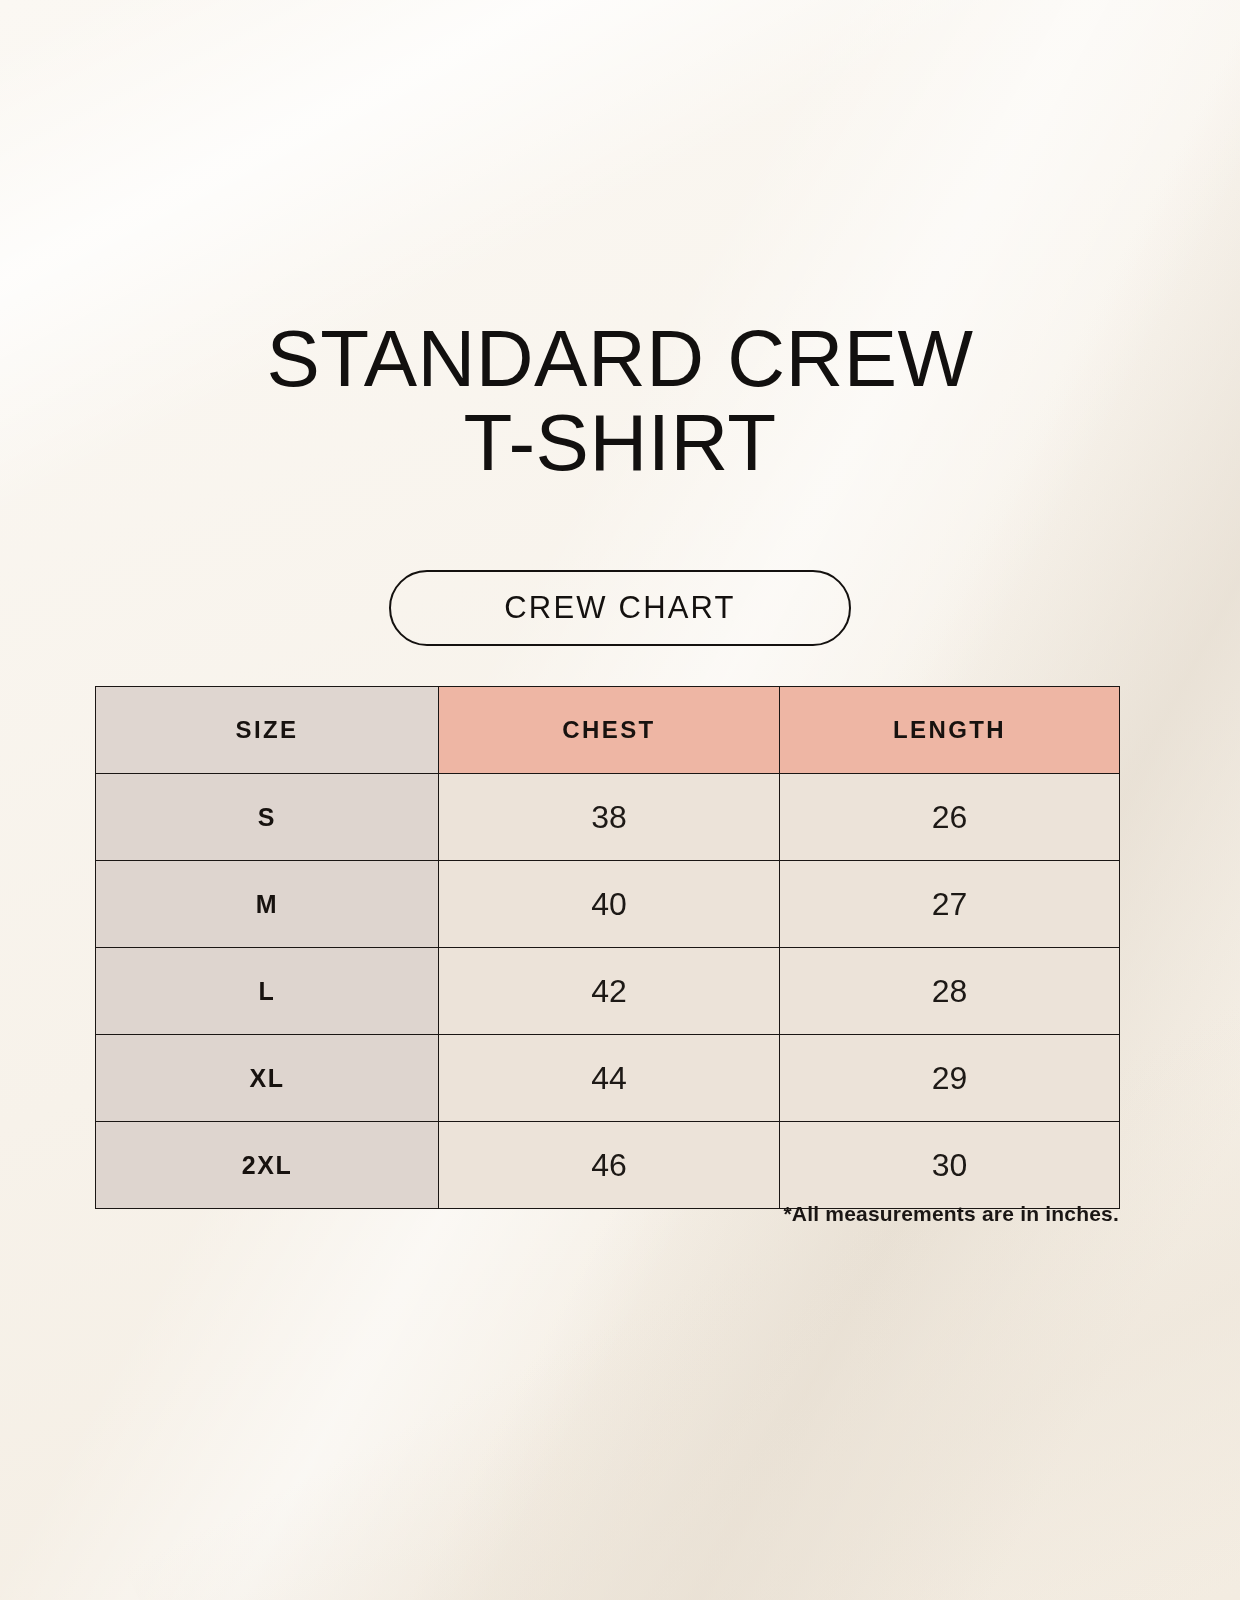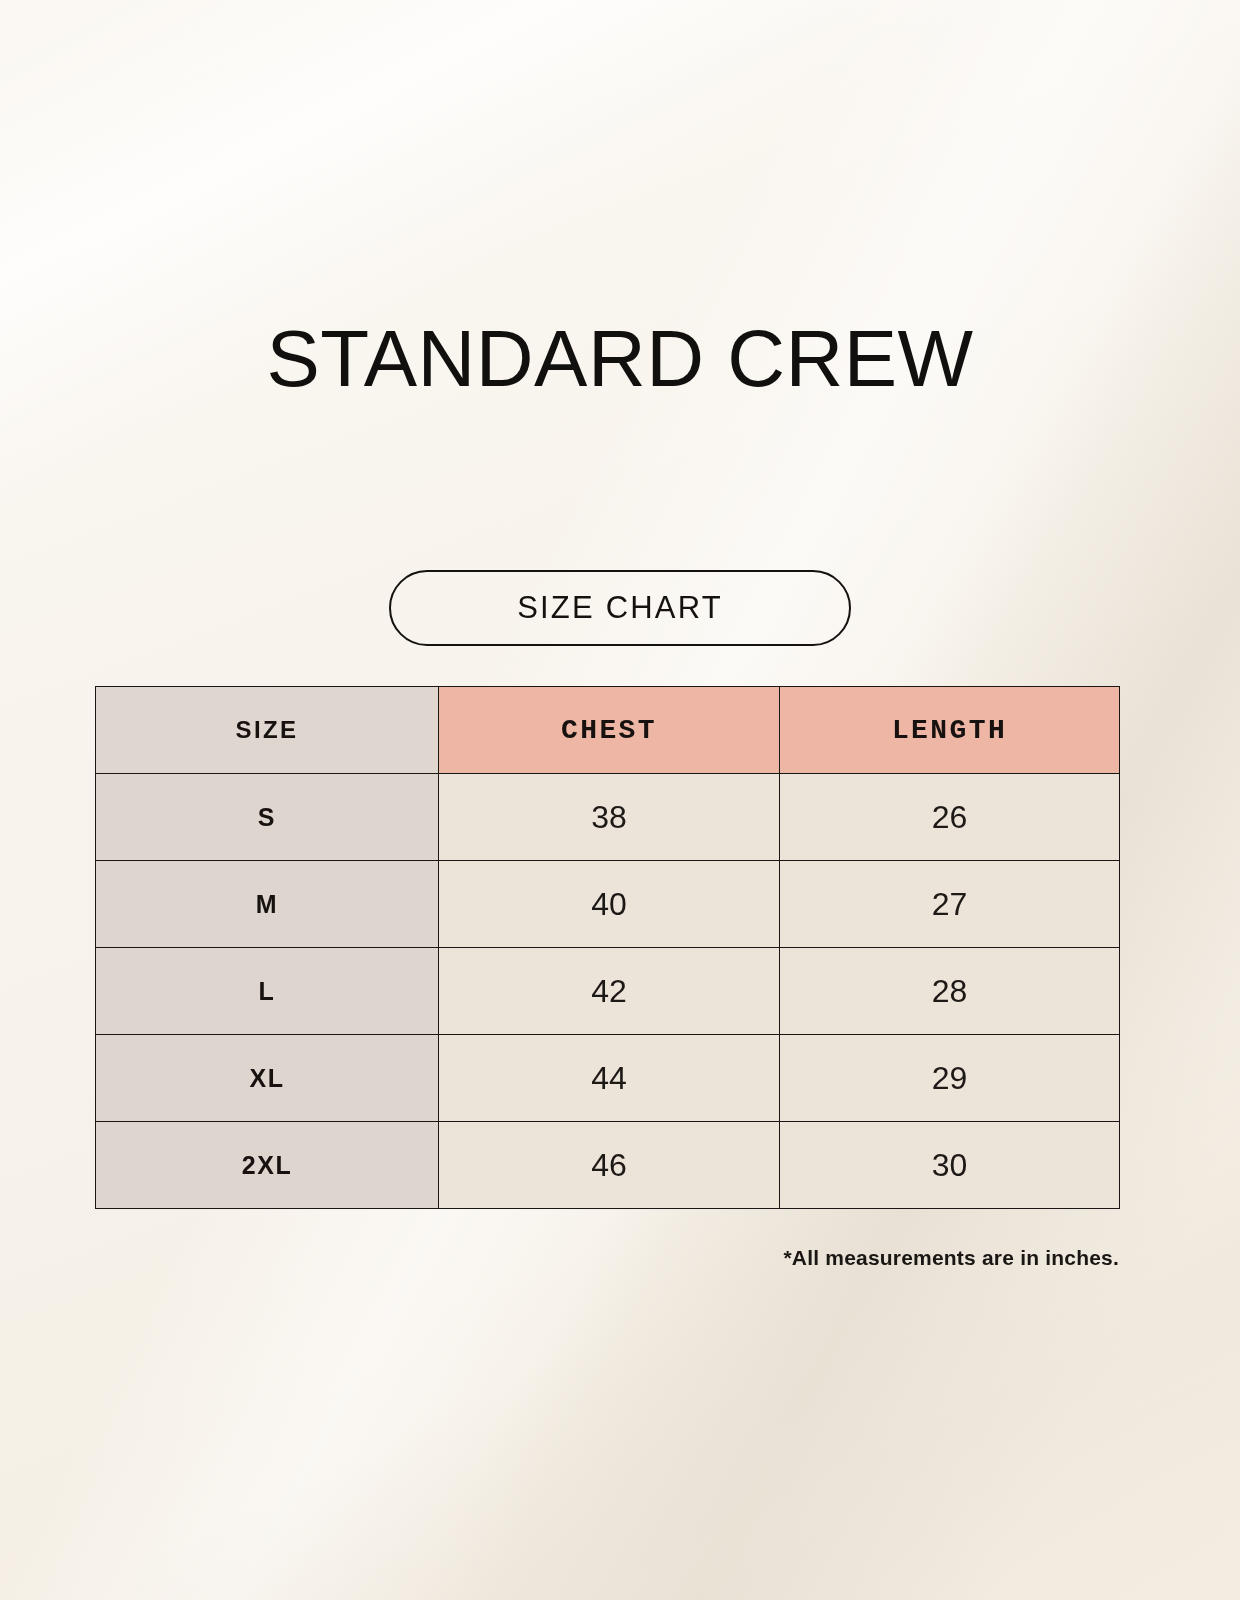--- a/index.html
+++ b/index.html
@@ -113,25 +113,24 @@
 
   th.head-size {
     background: #dfd6d0;
     font-size: 24px;
     letter-spacing: 2.4px;
     font-weight: bold;
     color: #17120f;
   }
   th.head-measure {
     background: #eeb6a4;
-    font-size: 28px;
+    font-size: 24px;
     letter-spacing: 2.4px;
     font-weight: bold;
     color: #17120f;
-    font-family: Liberation Mono, monospace;
   }
   td.cell-size {
     background: #ded5cf;
     font-size: 25px;
     font-weight: bold;
     letter-spacing: 1.6px;
     color: #17120f;
   }
   td.cell-val {
     background: #ece3d9;
@@ -143,37 +142,37 @@
   .footnote {
     position: absolute;
     top: 1202px;
     left: 0;
     width: 1119px;
     text-align: right;
     font-size: 21px;
     font-weight: bold;
     color: #1a1614;
     letter-spacing: 0.2px;
-    margin-top: 44px;
   }
 </style>
 </head>
 <body>
 
 <div class="page">
   <div class="bg-layer"></div>
   <div class="bg-streak-top"></div>
   <div class="bg-streak-bottom"></div>
 
   <div class="title-block">
     <div class="title-line">STANDARD CREW</div>
+    <div class="title-line">T-SHIRT</div>
   </div>
 
   <div class="pill">
-    <span class="pill-label">SIZE CHART</span>
+    <span class="pill-label">CREW CHART</span>
   </div>
 
   <table class="size-table">
     <colgroup>
       <col class="c-size">
       <col class="c-chest">
       <col class="c-length">
     </colgroup>
     <thead>
       <tr>

